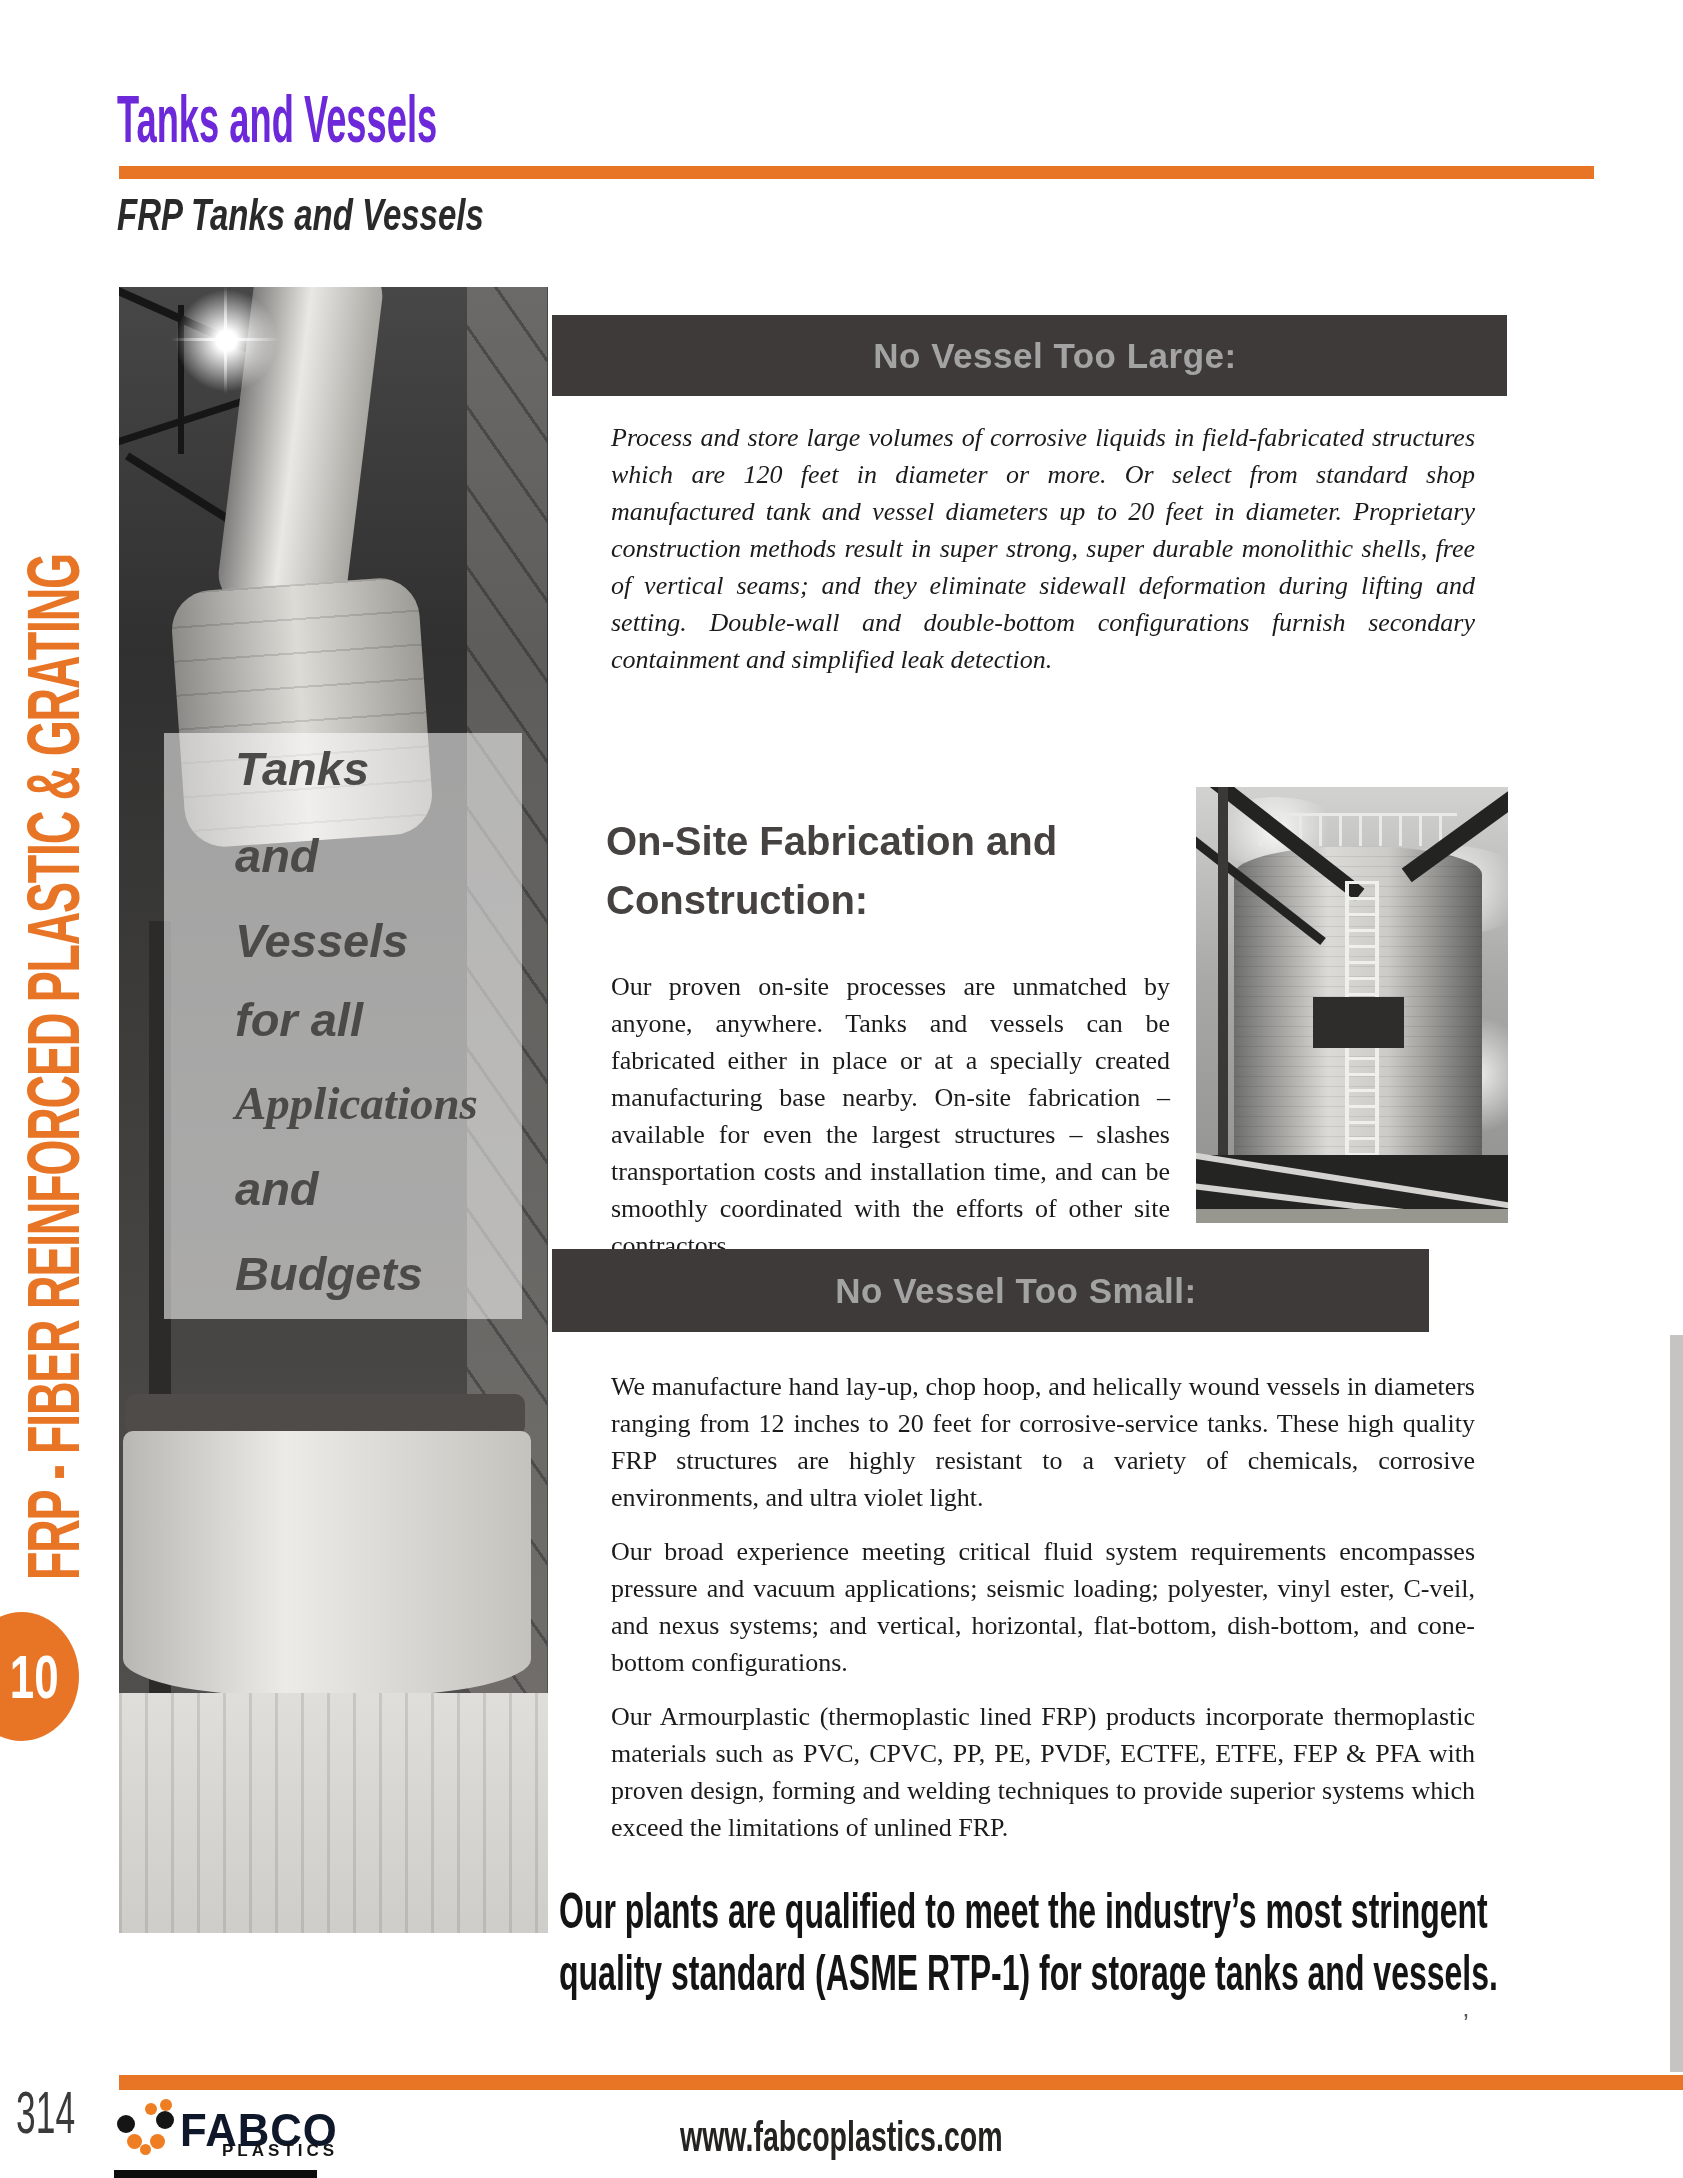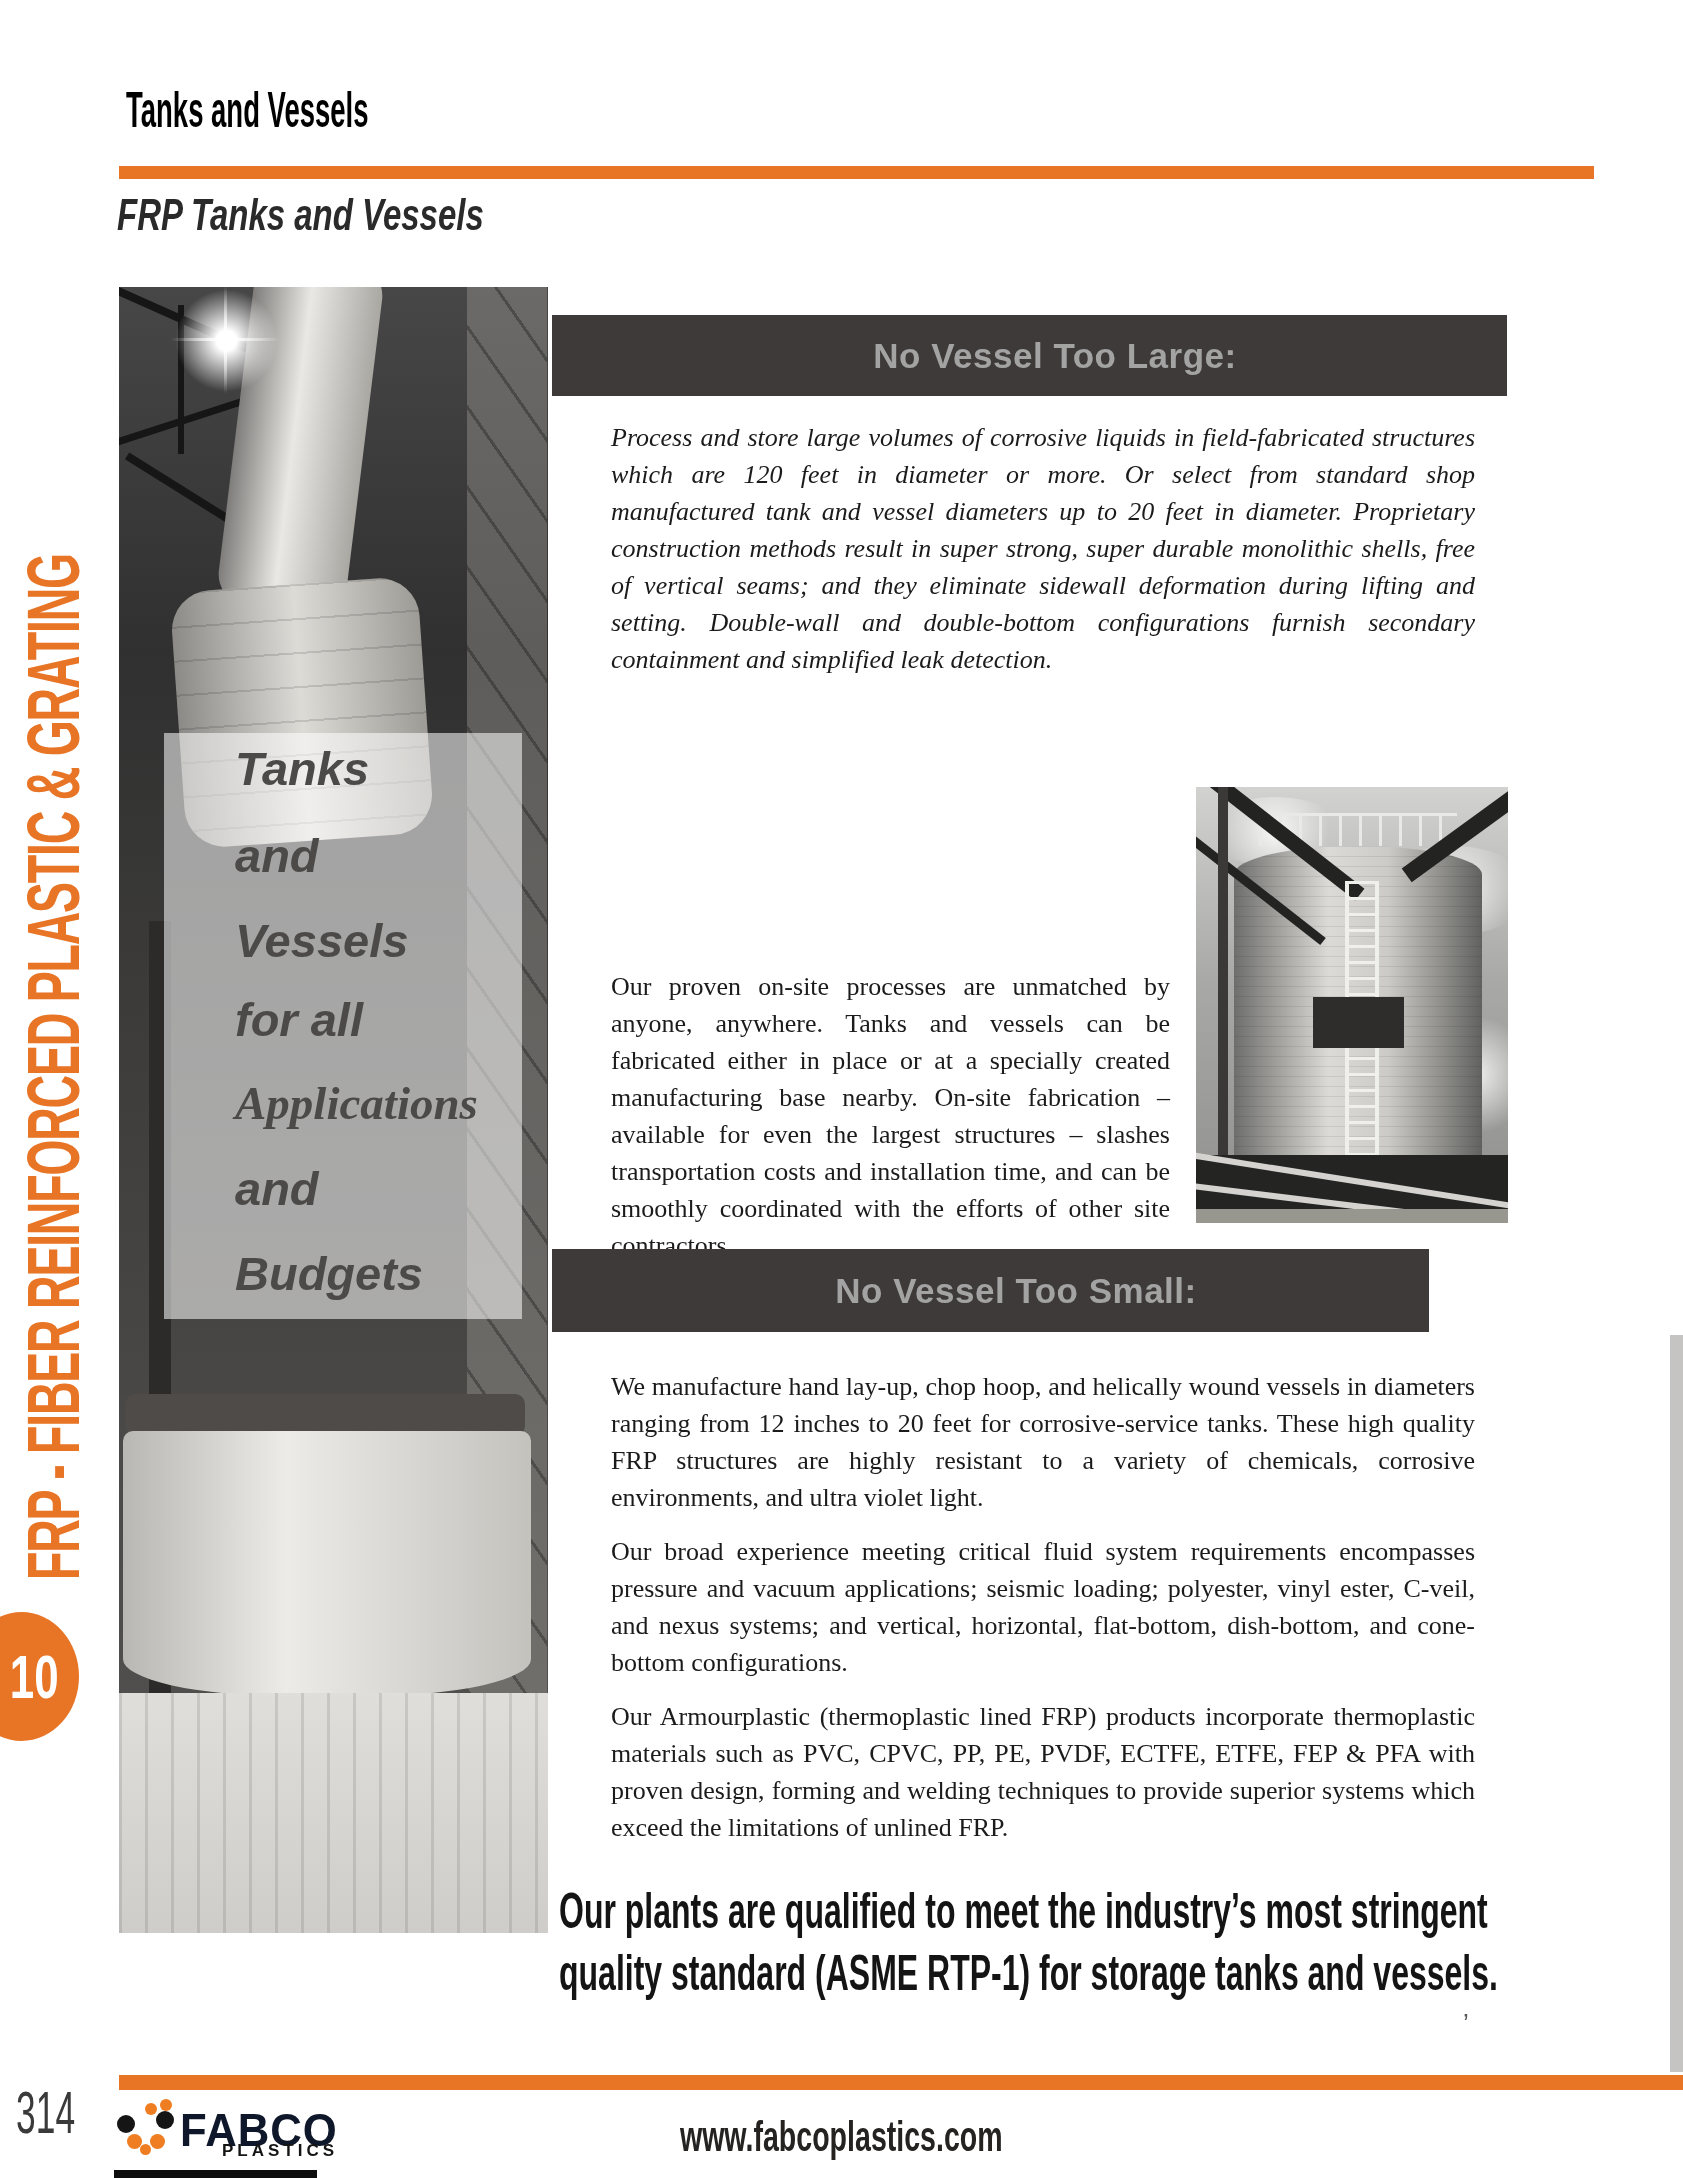--- a/index.html
+++ b/index.html
@@ -2,21 +2,21 @@
 <html><head>
 <meta charset="utf-8">
 <style>
   html,body{margin:0;padding:0;background:#888;}
   .page{position:relative;width:1683px;height:2178px;background:#ffffff;overflow:hidden;
         font-family:"Liberation Sans",sans-serif;}
   .abs{position:absolute;}
   .cond{display:inline-block;white-space:nowrap;transform-origin:0 50%;}
 
   
-  .title{left:126px;top:81px;font-size:50px;font-weight:bold;color:#000000;letter-spacing:0px;}
+  .title{left:117px;top:81px;font-size:66px;font-weight:bold;color:#6d28d9;letter-spacing:0px;}
   .title .cond{transform:scaleX(0.55);}
   .rule-top{left:119px;top:166px;width:1475px;height:13px;background:#e87425;}
   .subtitle{left:117px;top:190px;font-size:44px;font-weight:bold;font-style:italic;color:#2b2a2a;}
   .subtitle .cond{transform:scaleX(0.75);}
 
   
   .side-wrap{left:4px;top:552px;width:99px;height:1030px;display:flex;align-items:center;justify-content:center;}
   .side-text{white-space:nowrap;font-size:75px;font-weight:bold;color:#e87425;
              transform:rotate(-90deg) scaleX(0.62);letter-spacing:-2px;}
   .tab-circle{left:-36px;top:1612px;width:115px;height:129px;border-radius:50%;background:#e87425;
@@ -160,20 +160,21 @@
       <div class="overlay-line" style="top:428px;">and</div>
       <div class="overlay-line" style="top:513px;">Budgets</div>
     </div>
   </div>
 
   <div class="abs bar bar1">
     <span class="bar-label">No Vessel Too Large:</span>
   </div>
   <div class="abs body-text p1">Process and store large volumes of corrosive liquids in field-fabricated structures which are 120 feet in diameter or more. Or select from standard shop manufactured tank and vessel diameters up to 20 feet in diameter. Proprietary construction methods result in super strong, super durable monolithic shells, free of vertical seams; and they eliminate sidewall deformation during lifting and setting. Double-wall and double-bottom configurations furnish secondary containment and simplified leak detection.</div>
 
+  <div class="abs heading2">On-Site Fabrication and Construction:</div>
   <div class="abs body-text p2">Our proven on-site processes are unmatched by anyone, anywhere. Tanks and vessels can be fabricated either in place or at a specially created manufacturing base nearby. On-site fabrication – available for even the largest structures – slashes transportation costs and installation time, and can be smoothly coordinated with the efforts of other site contractors.</div>
 
   <div class="abs photoR">
     <div class="abs phr-cloud" style="left:10px;top:10px;width:139px;height:69px;"></div>
     <div class="abs phr-cloud" style="left:178px;top:59px;width:158px;height:89px;"></div>
     <div class="abs phr-cloud" style="left:218px;top:228px;width:119px;height:119px;"></div>
     <div class="abs phr-rail"></div>
     <div class="abs phr-tank"></div>
     <div class="abs phr-tank-bands"></div>
     <div class="abs phr-beam" style="left:-40px;top:30px;width:228px;height:15px;transform:rotate(38deg);"></div>

